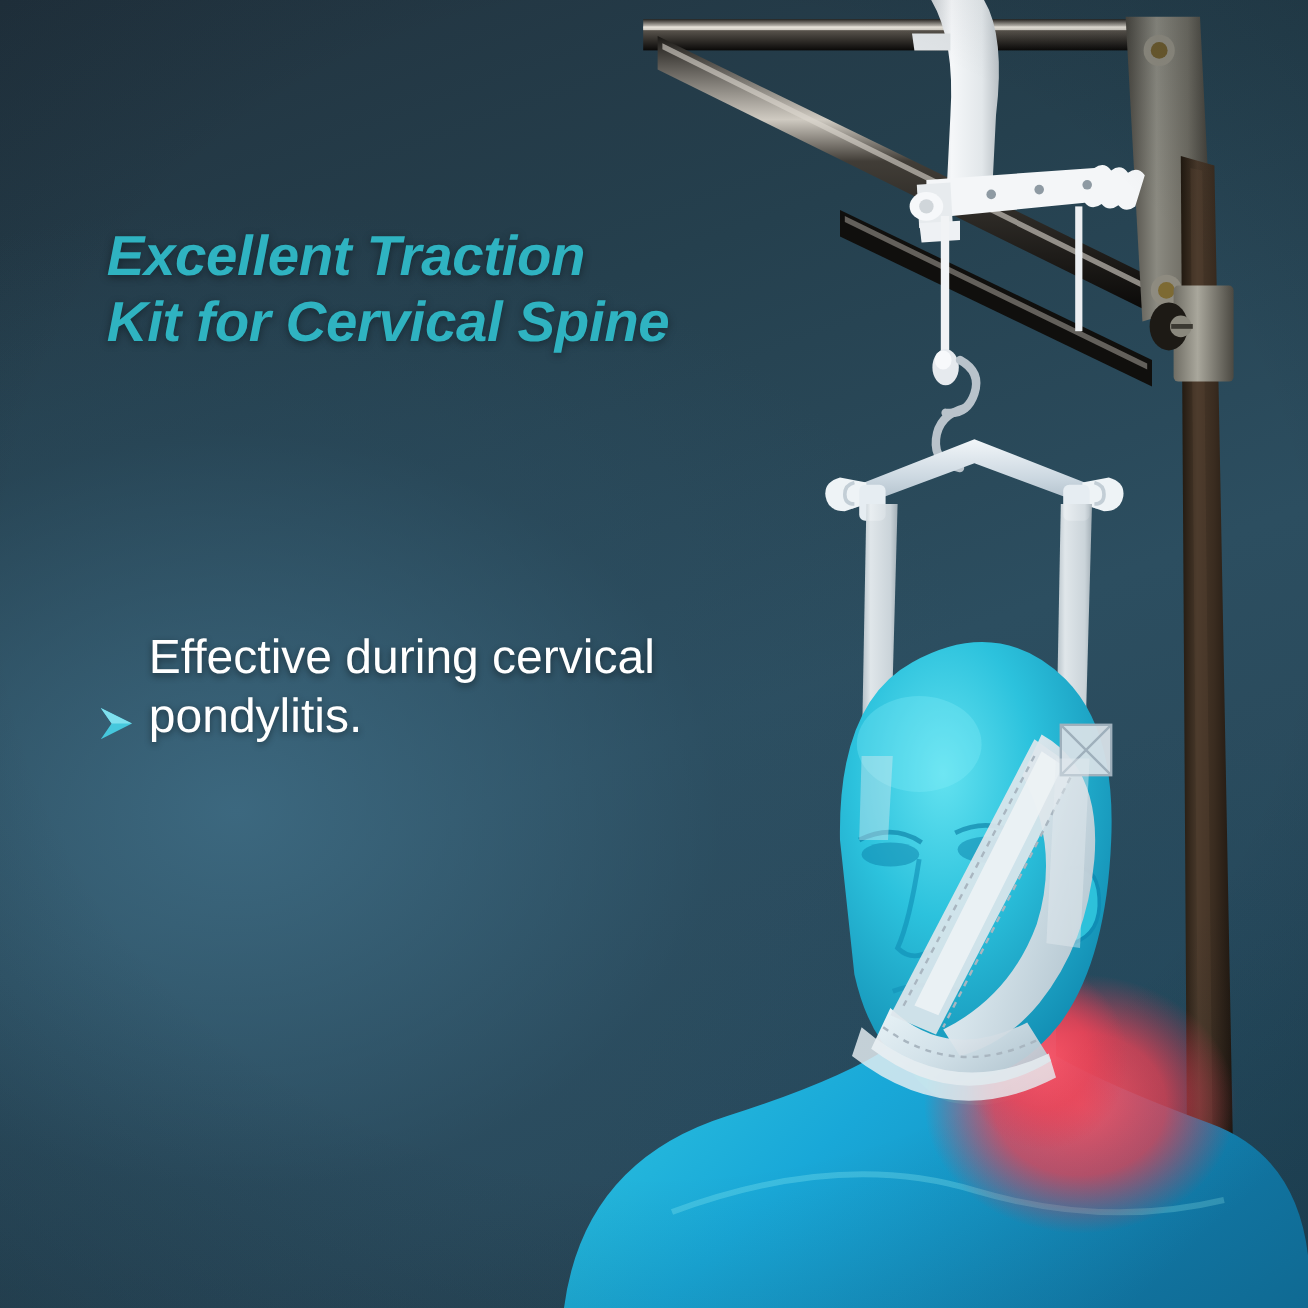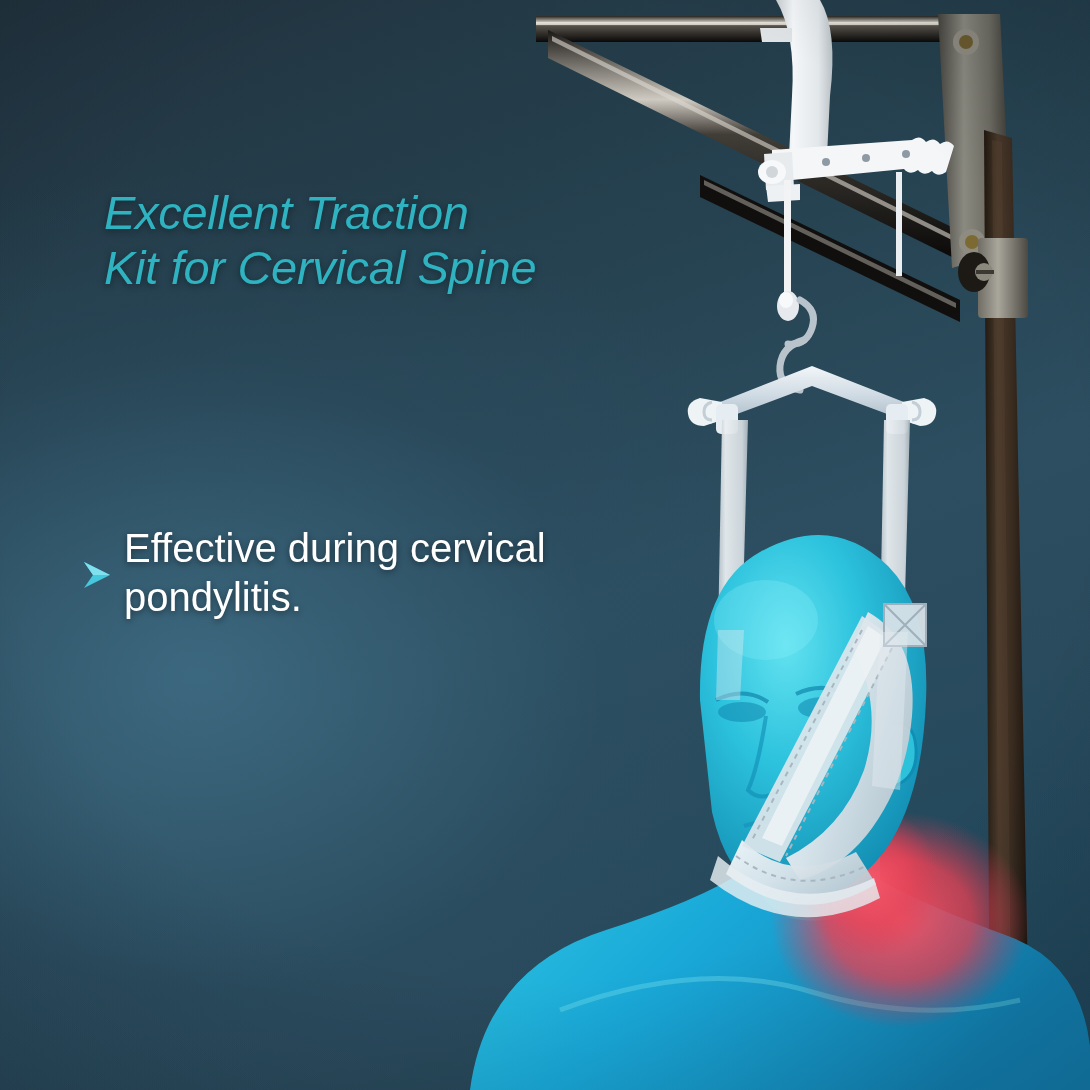--- a/index.html
+++ b/index.html
@@ -16,30 +16,30 @@
       linear-gradient(160deg, #22333f 0%, #25404e 28%, #2c4e60 55%, #29495b 78%, #23404f 100%);
   }
   
   #vignette{
     position:absolute;inset:0;pointer-events:none;
     background:radial-gradient(ellipse 110% 100% at 50% 45%, rgba(0,0,0,0) 45%, rgba(8,18,25,0.45) 100%);
   }
 
   
   #headline{
-    position:absolute;left:104px;top:186px;width:620px;
-    font-size:47px;font-weight:normal;font-style:italic;
+    position:absolute;left:89px;top:186px;width:620px;
+    font-size:47px;font-weight:bold;font-style:italic;
     line-height:1.17;letter-spacing:-0.3px;
     color:#2fb3c1;
     text-shadow:0 2px 7px rgba(0,0,0,0.40);
     white-space:pre-line;
   }
 
   #bullets{position:absolute;left:80px;top:524px;width:640px;}
-  .bullet{display:flex;align-items:center;margin-bottom:44px;}
+  .bullet{display:flex;align-items:flex-end;margin-bottom:44px;}
   .bullet-marker{
     flex:0 0 auto;width:34px;height:42px;margin-right:10px;
     position:relative;top:6px;
   }
   .bullet-marker svg{display:block;}
   .bullet-text{
     font-size:40px;line-height:1.22;color:#ffffff;font-weight:normal;
     text-shadow:0 2px 6px rgba(0,0,0,0.45);
     white-space:pre-line;
   }

